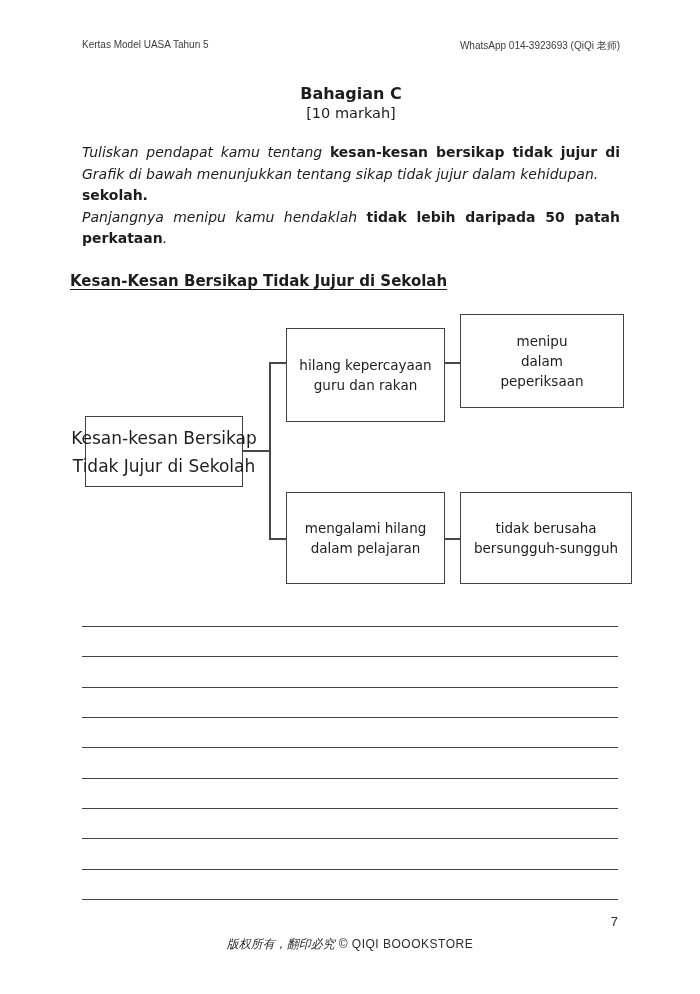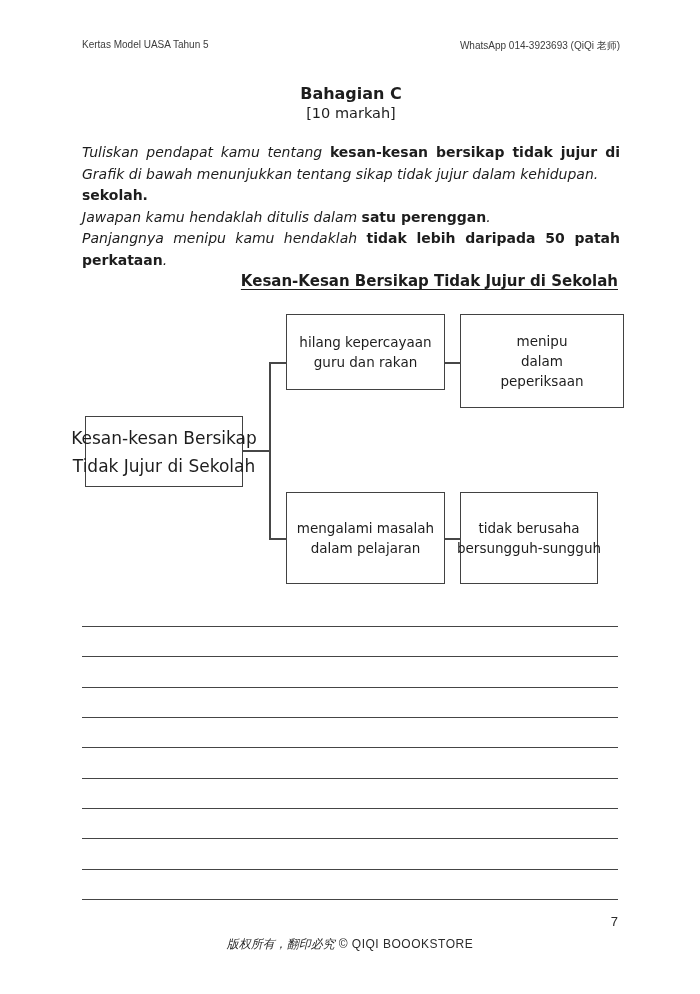--- a/index.html
+++ b/index.html
@@ -24,35 +24,35 @@
   .instructions {
     position:absolute; top:142px; left:82px; width:538px;
     font-size:14px; font-style:italic; line-height:21.6px;
   }
   .iline { min-height:21.6px; }
   .iline .b { font-weight:bold; font-style:normal; }
   .just { text-align:justify; text-align-last:justify; }
 
   
   .diagram-title {
-    position:absolute; top:272px; left:80px; width:538px; text-align:right;
+    position:absolute; top:272px; left:70px; width:538px; text-align:left;
     font-size:15px; font-weight:bold; text-decoration:underline; text-underline-offset:3px;
   }
   .dbox {
     position:absolute; box-sizing:border-box; border:1.6px solid #424242;
     display:flex; flex-direction:column; justify-content:center; align-items:center;
     text-align:center; font-size:13.5px; color:#1d1d1d; background:#fff;
   }
   .dbox .dline { line-height:20px; white-space:nowrap; }
   .box-root { left:85px; top:416px; width:158px; height:71px; font-size:17px; }
   .box-root .dline { line-height:28px; }
-  .box-tm { left:286px; top:314px; width:159px; height:76px; }
+  .box-tm { left:286px; top:328px; width:159px; height:94px; }
   .box-tr { left:460px; top:314px; width:164px; height:94px; }
   .box-bm { left:286px; top:492px; width:159px; height:92px; }
-  .box-br { left:460px; top:492px; width:138px; height:92px; }
+  .box-br { left:460px; top:492px; width:172px; height:92px; }
   .conn { position:absolute; background:#474747; }
   .c1 { left:243px; top:450px; width:27px; height:1.6px; }
   .c2 { left:269px; top:362px; width:1.6px; height:178px; }
   .c3 { left:269px; top:362px; width:18px; height:1.6px; }
   .c4 { left:269px; top:538px; width:18px; height:1.6px; }
   .c5 { left:445px; top:362px; width:16px; height:1.6px; }
   .c6 { left:445px; top:538px; width:16px; height:1.6px; }
 
   
   .answer-lines { position:absolute; left:82px; top:626px; width:536px; height:278px; }
@@ -82,21 +82,20 @@
 
   <div class="section-heading">
     <div class="section-title">Bahagian C</div>
     <div class="section-marks">[10 markah]</div>
   </div>
 
   <div class="instructions">
     <div class="iline just"><span>Tuliskan pendapat kamu tentang</span> <span class="b">kesan-kesan bersikap tidak jujur di</span></div>
     <div class="iline"><span>Grafik di bawah menunjukkan tentang sikap tidak jujur dalam kehidupan.</span></div>
     <div class="iline"><span class="b">sekolah.</span></div>
-    <div class="iline"><span>Jawapan kamu hendaklah ditulis dalam</span> <span class="b">satu perenggan</span><span>.</span></div>
     <div class="iline just"><span>Panjangnya menipu kamu hendaklah</span> <span class="b">tidak lebih daripada 50 patah</span></div>
     <div class="iline"><span class="b">perkataan</span><span>.</span></div>
   </div>
 
   <div class="diagram-title">Kesan-Kesan Bersikap Tidak Jujur di Sekolah</div>
 
   <div>
     <div class="dbox box-root">
       <div class="dline">Kesan-kesan Bersikap</div>
       <div class="dline">Tidak Jujur di Sekolah</div>
@@ -104,21 +103,21 @@
     <div class="dbox box-tm">
       <div class="dline">hilang kepercayaan</div>
       <div class="dline">guru dan rakan</div>
     </div>
     <div class="dbox box-tr">
       <div class="dline">menipu</div>
       <div class="dline">dalam</div>
       <div class="dline">peperiksaan</div>
     </div>
     <div class="dbox box-bm">
-      <div class="dline">mengalami masalah</div>
+      <div class="dline">mengalami hilang</div>
       <div class="dline">dalam pelajaran</div>
     </div>
     <div class="dbox box-br">
       <div class="dline">tidak berusaha</div>
       <div class="dline">bersungguh-sungguh</div>
     </div>
     <div class="conn c1"></div>
     <div class="conn c2"></div>
     <div class="conn c3"></div>
     <div class="conn c4"></div>

